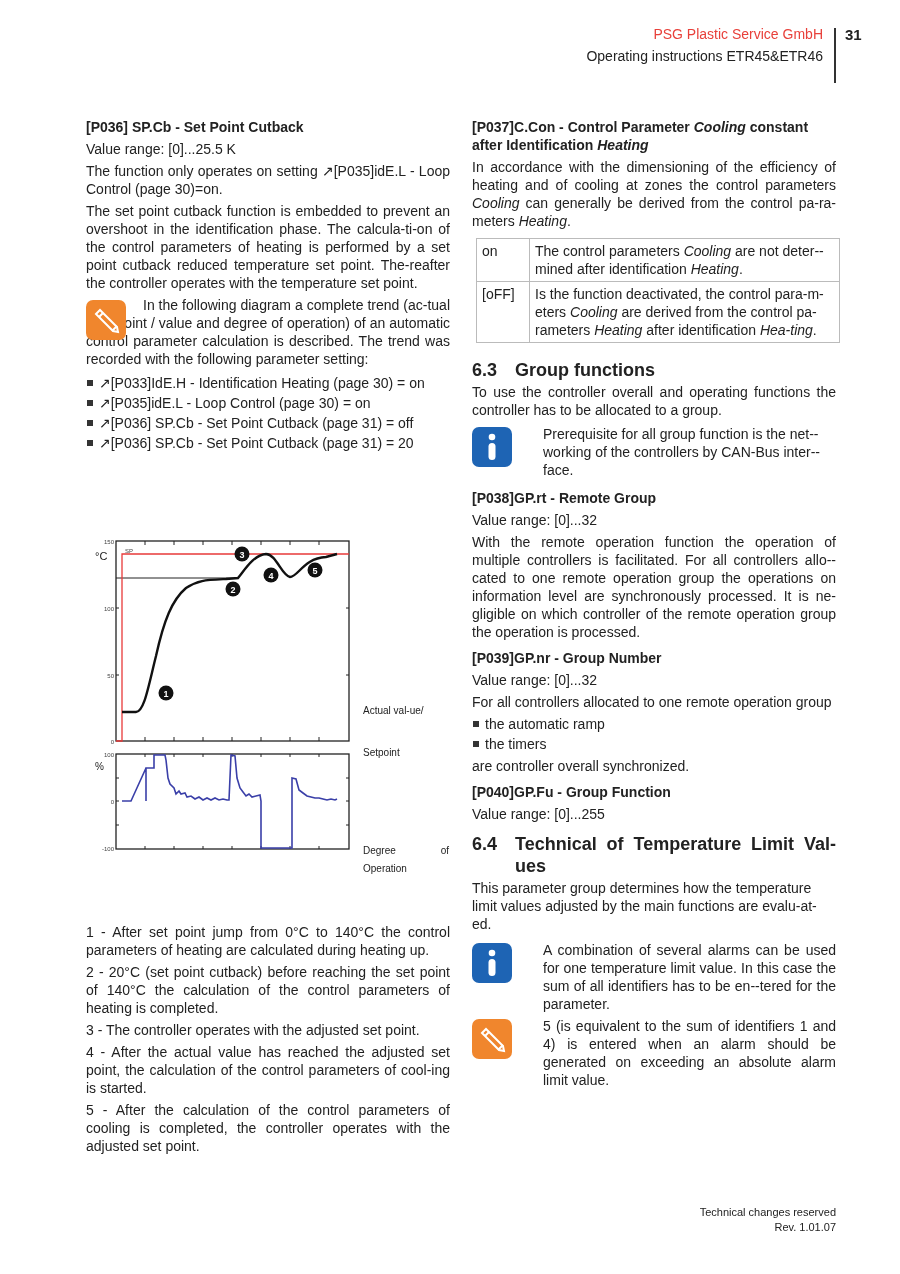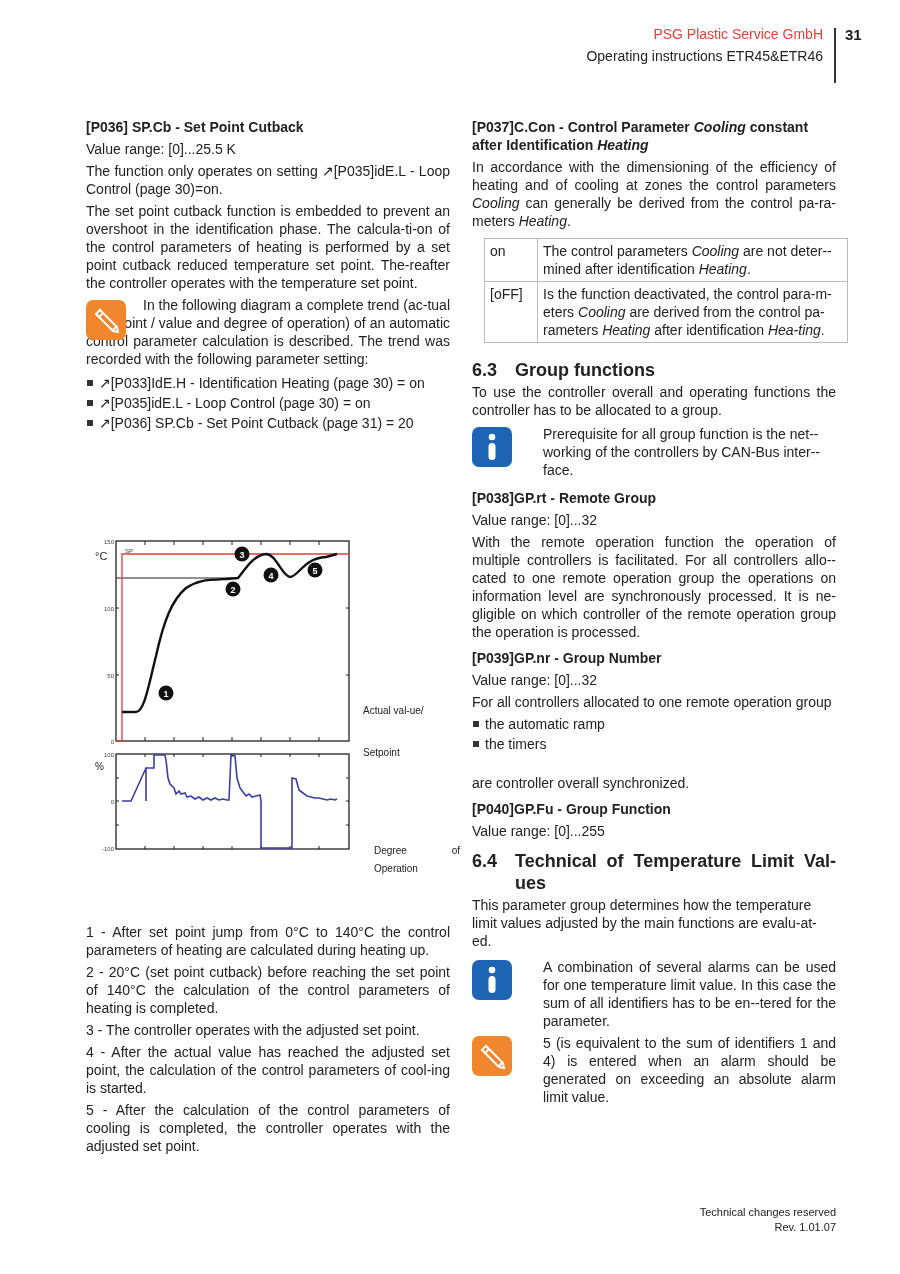--- a/index.html
+++ b/index.html
@@ -20,21 +20,21 @@
   .h-sec { font-size:18px; font-weight:bold; line-height:22px; margin:16px 0 2px 0; display:flex; }
   .h-sec .num { width:43px; flex:none; }
   ul.sq { list-style:none; margin:0 0 4px 0; padding:0; }
   ul.sq li { position:relative; padding-left:13px; margin:0 0 2px 0; }
   ul.sq li::before { content:""; position:absolute; left:1px; top:6px; width:6px; height:6px; background:#333; }
   .note { display:flex; margin:2px 0 4px 0; }
   .note .ico { width:40px; height:40px; border-radius:7px; flex:none; margin:2px 18px 0 0; display:flex; align-items:center; justify-content:center; }
   .ico.orange { background:#f0862d; }
   .ico.blue { background:#1e64b4; }
   .note .txt { flex:1; }
-  table.opt { border-collapse:collapse; width:364px; margin:8px 0 14px 12px; font-size:14px; line-height:18px; }
+  table.opt { border-collapse:collapse; width:364px; margin:8px 0 14px 4px; font-size:14px; line-height:18px; }
   table.opt td { border:1px solid #bbb; padding:3px 5px; vertical-align:top; }
   table.opt td.k { width:42px; }
   .chart-box { position:absolute; left:86px; top:538px; width:270px; height:320px; }
   .side-lbl { position:absolute; font-size:10px; line-height:18px; width:86px; text-align:justify; }
   .footer { position:absolute; right:64px; top:1205px; font-size:11px; line-height:15px; text-align:right; color:#222; }
   em { font-style:italic; }
 </style>
 </head>
 <body>
 
@@ -56,20 +56,21 @@
             <path d="M9 13 L13 9"></path>
             <path d="M22 27 L27 22"></path>
           </g>
         </svg>
     </div>
     <p style="text-indent:57px; margin:0 0 6px 0;"><span>In the following diagram a complete trend (ac-tual / set point / value and degree of operation) of an automatic control parameter calculation is described. The trend was recorded with the following parameter setting:</span></p>
   </div>
   <ul class="sq">
     <li>↗[P033]IdE.H - Identification Heating (page 30) = on</li>
     <li>↗[P035]idE.L - Loop Control (page 30) = on</li>
+    <li>↗[P036] SP.Cb - Set Point Cutback (page 31) = off</li>
     <li>↗[P036] SP.Cb - Set Point Cutback (page 31) = 20</li>
   </ul>
 </div>
 
 <div class="chart-box">
   <svg width="270" height="320" viewBox="0 0 270 320" style="position:absolute; left:0; top:0;" font-family="Liberation Sans, sans-serif">
 
     <rect x="30" y="3" width="233" height="200" fill="none" stroke="#222" stroke-width="1.3"></rect>
 
     <g stroke="#222" stroke-width="1">
@@ -149,21 +150,21 @@
       <text x="28" y="313">-100</text>
     </g>
     <text x="9" y="232" font-size="10" fill="#222">%</text>
     <polyline fill="none" stroke="#3a3fa8" stroke-width="1.6" points="
       36,263 45,263 60,230 60,263 60,230 68,230 68,217 79,217 80,222 82,240 84,246 88,250 90,256 93,253 95,256 99,255 101,259 105,258 109,261 113,259 117,262 121,260 125,262 129,260 133,262 137,261 141,262 143,262 145,217 149,218 151,240 154,250 157,254 160,258 163,256 166,259 170,258 174,257 175,263 175,310 206,310 206,240 210,241 213,252 217,255 221,258 225,259 229,260 233,260 237,261 241,262 245,261 249,262 251,261"></polyline>
   </svg>
 </div>
 
 <div class="side-lbl" style="left:363px; top:702px;"><span>Actual val-ue/</span></div>
 <div class="side-lbl" style="left:363px; top:744px;">Setpoint</div>
-<div class="side-lbl" style="left:363px; top:842px;margin-left:11px;">Degree of Operation</div>
+<div class="side-lbl" style="left:363px; top:842px;">Degree of Operation</div>
 
 <div class="col left justify" style="top:923px;">
   <p>1 - After set point jump from 0°C to 140°C the control parameters of heating are calculated during heating up.</p>
   <p>2 - 20°C (set point cutback) before reaching the set point of 140°C the calculation of the control parameters of heating is completed.</p>
   <p>3 - The controller operates with the adjusted set point.</p>
   <p>4 - After the actual value has reached the adjusted set point, the calculation of the control parameters of cool-ing is started.</p>
   <p>5 - After the calculation of the control parameters of cooling is completed, the controller operates with the adjusted set point.</p>
 </div>
 
 <div class="col right justify" style="top:118px;">
@@ -201,21 +202,21 @@
     <div class="txt" style="text-align:left;">Prerequisite for all group function is the net--working of the controllers by CAN-Bus inter--face.</div>
   </div>
 
   <p class="h-param" style="margin-top:10px;">[P038]GP.rt - Remote Group</p>
   <p class="val">Value range: [0]...32</p>
   <p>With the remote operation function the operation of multiple controllers is facilitated. For all controllers allo--cated to one remote operation group the operations on information level are synchronously processed. It is ne-gligible on which controller of the remote operation group the operation is processed.</p>
 
   <p class="h-param" style="margin-top:8px;">[P039]GP.nr - Group Number</p>
   <p class="val">Value range: [0]...32</p>
   <p>For all controllers allocated to one remote operation group</p>
-  <ul class="sq" style="margin-bottom:21px;">
+  <ul class="sq" style="margin-bottom:4px;">
     <li>the automatic ramp</li>
     <li>the timers</li>
   </ul>
   <p>are controller overall synchronized.</p>
 
   <p class="h-param" style="margin-top:8px;">[P040]GP.Fu - Group Function</p>
   <p class="val">Value range: [0]...255</p>
 
   <div class="h-sec" style="margin-top:10px;">
     <span class="num">6.4</span>

